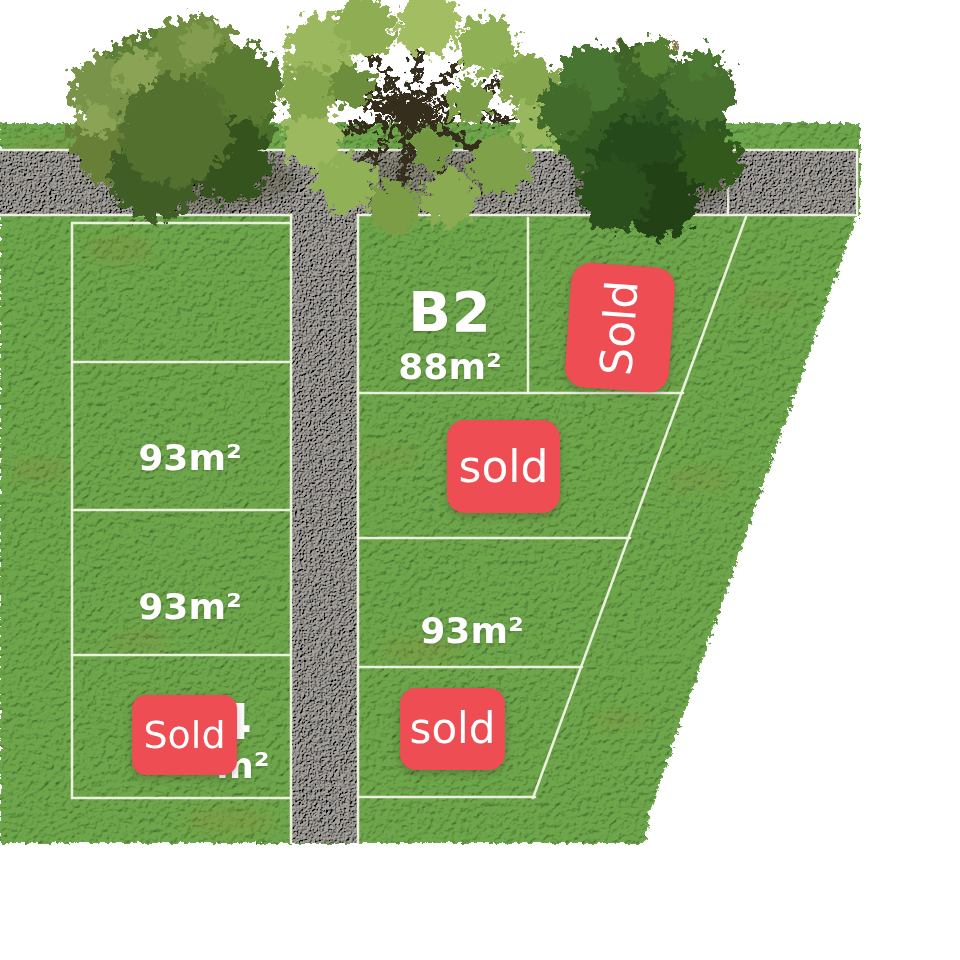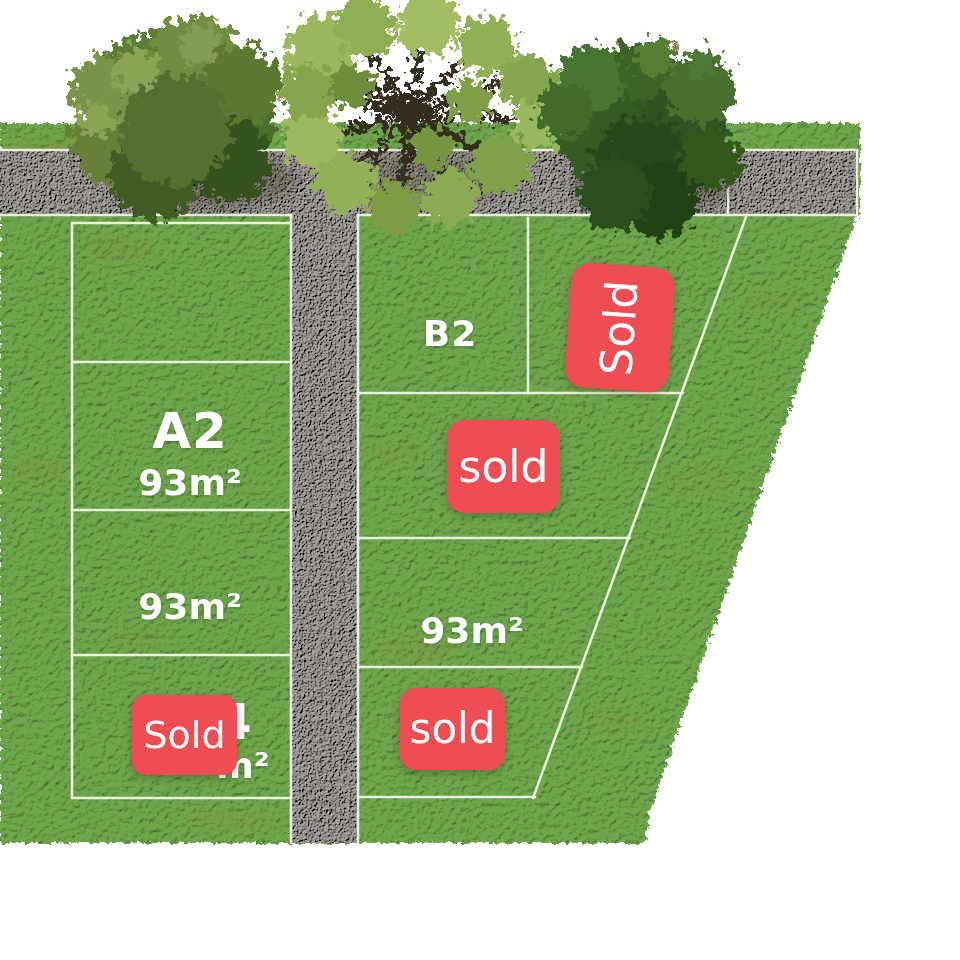--- a/index.html
+++ b/index.html
@@ -3,21 +3,21 @@
 <meta charset="utf-8">
 <style>
   html,body{margin:0;padding:0;background:#ffffff;width:960px;height:960px;overflow:hidden}
   .scene{position:relative;width:960px;height:960px;background:#ffffff;
          font-family:"DejaVu Sans","Liberation Sans",sans-serif}
   svg.map{position:absolute;left:0;top:0;z-index:1}
   .plot-label{position:absolute;transform:translate(-50%,-50%);text-align:center;color:#ffffff;
               font-weight:bold;line-height:1;z-index:2;text-shadow:0 1px 3px rgba(25,45,15,.30)}
   .pid{font-size:50px;letter-spacing:1px}
   .parea{font-size:36px;margin-top:9px}
-  .bcol .pid{font-size:36px}
+  .bcol .pid{font-size:56px}
   .single{z-index:2}
   .badge{position:absolute;display:flex;align-items:center;justify-content:center;
          background:#ef4d54;color:#ffffff;border-radius:16px;z-index:3;
          box-shadow:0 3px 8px rgba(40,25,15,.28);line-height:1}
   .badge span{display:block}
   .badge-rot span{transform:rotate(-90deg)}
 </style>
 </head>
 <body>
 
@@ -161,36 +161,36 @@
       <circle cx="660" cy="200" r="38" fill="#224217"></circle>
       <circle cx="615" cy="195" r="36" fill="#2c4f1d"></circle>
       <circle cx="710" cy="160" r="30" fill="#33591f"></circle>
       <circle cx="565" cy="110" r="28" fill="#426b2a"></circle>
       <circle cx="655" cy="58" r="20" fill="#557f33"></circle>
       <circle cx="702" cy="63" r="16" fill="#4e7a31"></circle>
     </g>
   </svg>
 
   <div class="plot-label" style="left:190px;top:453px">
-    <div class="pid">A2</div>
     <div class="parea">93m²</div>
   </div>
   <div class="plot-label" style="left:190px;top:602px">
     <div class="parea">93m²</div>
   </div>
 
   <div class="plot-label single" style="left:215px;top:722px">
     <div class="pid">A4</div>
   </div>
   <div class="plot-label single" style="left:243px;top:766px">
     <div class="parea" style="margin-top:0">m²</div>
   </div>
 
   <div class="plot-label bcol" style="left:450px;top:334px">
     <div class="pid">B2</div>
+    <div class="parea">88m²</div>
   </div>
   <div class="plot-label bcol" style="left:472px;top:626px">
     <div class="parea">93m²</div>
   </div>
 
   <div class="badge" style="left:132px;top:695px;width:105px;height:80px;border-radius:14px;font-size:38px">
     <span>Sold</span>
   </div>
 
   <div class="badge badge-rot" style="left:568px;top:265px;width:104px;height:125px;border-radius:20px;font-size:44px;transform:rotate(4deg)">

